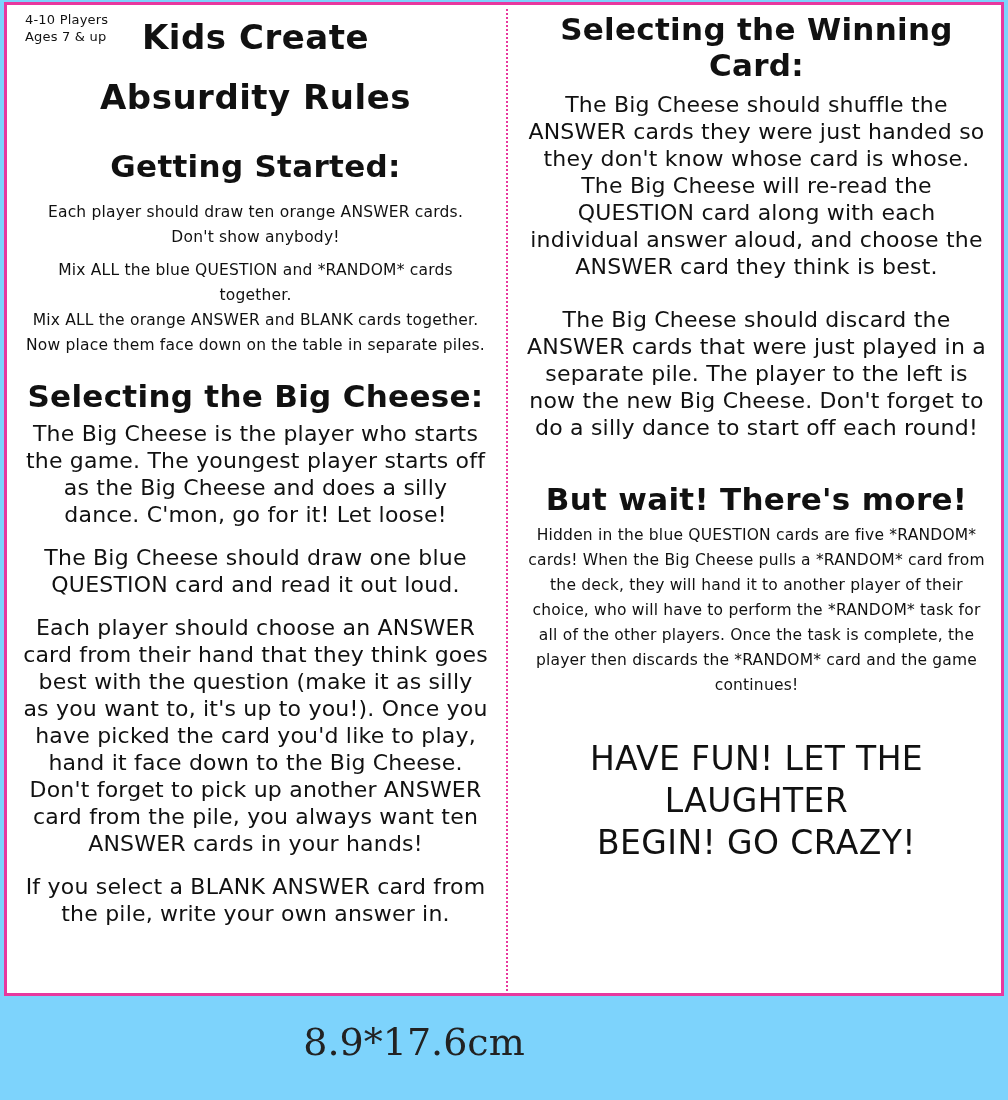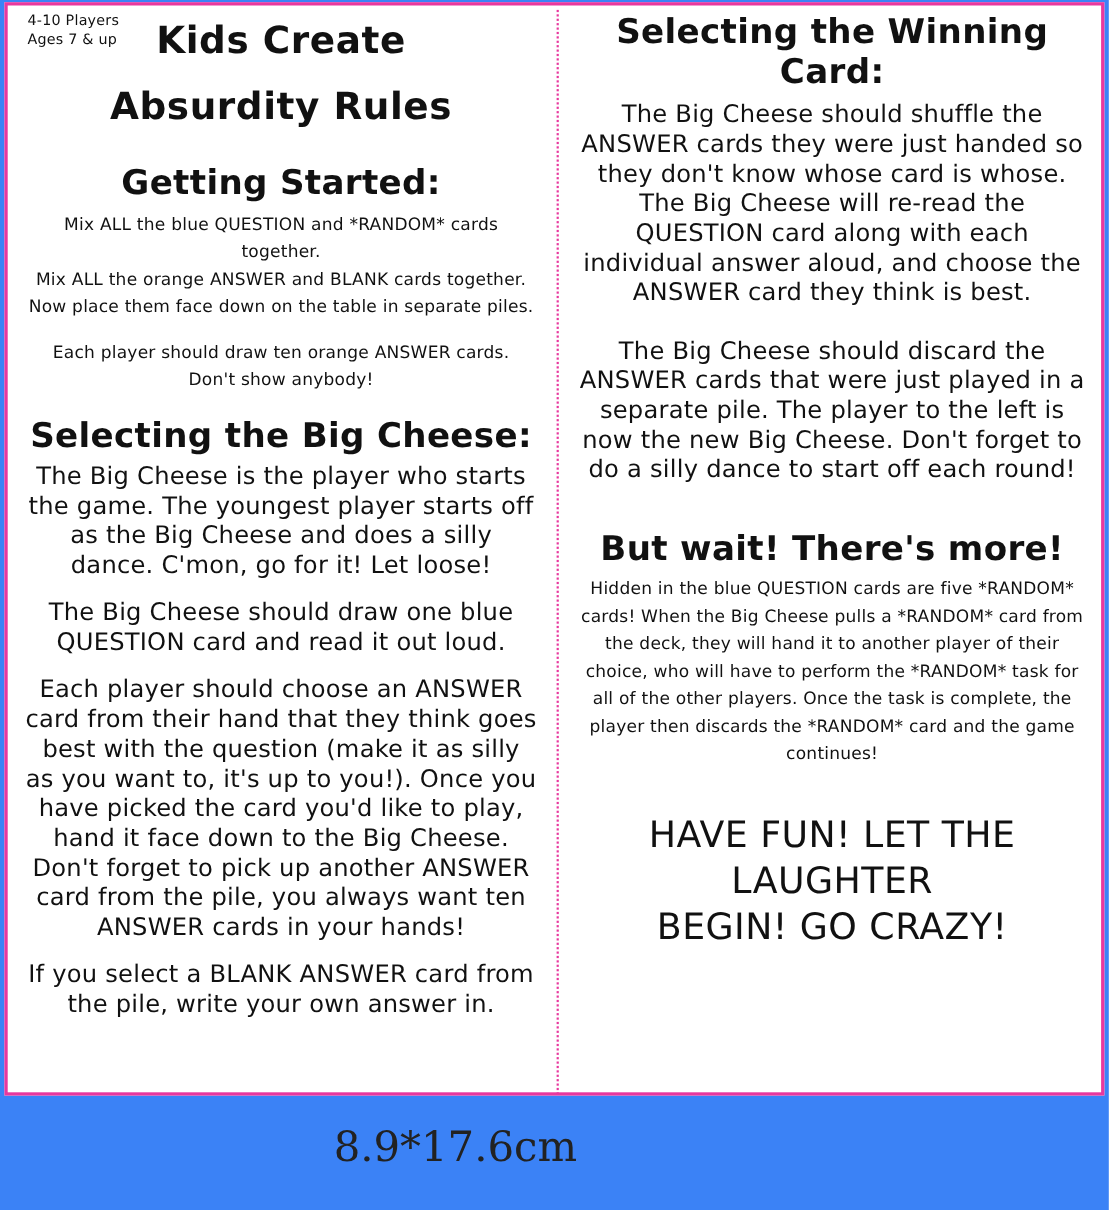--- a/index.html
+++ b/index.html
@@ -12,21 +12,21 @@
     height: 1100px;
     font-family: "DejaVu Sans", sans-serif;
     color: #111111;
     overflow: hidden;
   }
 
   #sheet {
     position: relative;
     width: 1008px;
     height: 1100px;
-    background: #3b82f6;
+    background: #7dd3fc;
   }
 
   
   #rules-card {
     position: absolute;
     left: 4px;
     top: 2px;
     width: 1000px;
     height: 994px;
     box-sizing: border-box;
@@ -139,26 +139,26 @@
       <div class="meta-line handwriting" id="meta-players">4-10 Players</div>
       <div class="meta-line handwriting" id="meta-ages">Ages 7 &amp; up</div>
 
       <h1 class="main-title handwriting">
         <span>Kids Create</span>
         <span class="title-line-2">Absurdity Rules</span>
       </h1>
 
       <h2 class="section-head handwriting" id="getting-started-head">Getting Started:</h2>
 
+      <p class="para tight handwriting gap-sm" style="white-space: pre-line;">Each player should draw ten orange ANSWER cards.
+Don't show anybody!</p>
+
       <p class="para tight handwriting" style="white-space: pre-line; margin-top:8px;">Mix ALL the blue QUESTION and *RANDOM* cards together.
 Mix ALL the orange ANSWER and BLANK cards together.
 Now place them face down on the table in separate piles.</p>
-
-      <p class="para tight handwriting gap-sm" style="white-space: pre-line;">Each player should draw ten orange ANSWER cards.
-Don't show anybody!</p>
 
       <h2 class="section-head handwriting" id="big-cheese-head">Selecting the Big Cheese:</h2>
 
       <p class="para handwriting" style="margin-top:6px;">The Big Cheese is the player who starts the game.  The youngest player starts off as the Big Cheese and does a silly dance. C'mon, go for it! Let loose!</p>
 
       <p class="para handwriting gap-sm">The Big Cheese should draw one blue QUESTION card and read it out loud.</p>
 
       <p class="para handwriting gap-sm">Each player should choose an ANSWER card from their hand that they think goes best with the question (make it as silly as you want to, it's up to you!).  Once you have picked the card you'd like to play, hand it face down to the Big Cheese.  Don't forget to pick up another ANSWER card from the pile, you always want ten ANSWER cards in your hands!</p>
 
       <p class="para handwriting gap-sm">If you select a BLANK ANSWER card from the pile, write your own answer in.</p>

